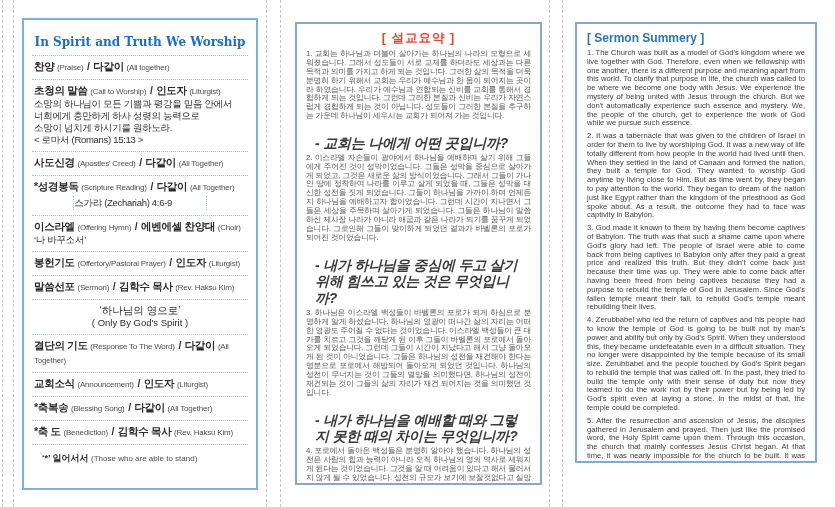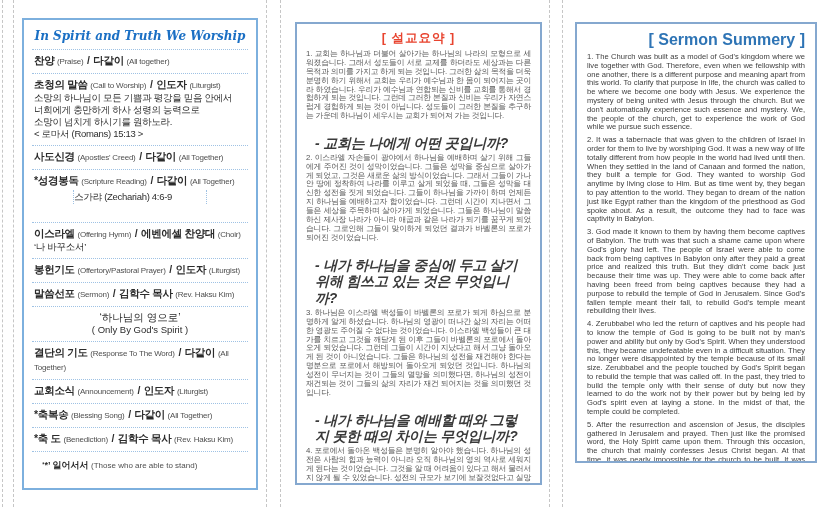--- a/index.html
+++ b/index.html
@@ -5,44 +5,44 @@
   html,body{margin:0;padding:0;background:#ffffff;}
   .sheet{position:relative;width:835px;height:507px;background:#ffffff;overflow:hidden;
          font-family:"Liberation Sans",sans-serif;color:#333;}
   .fold{position:absolute;top:0;bottom:0;width:0;border-left:1px dashed #c6c6c6;}
   .panel{position:absolute;background:#ffffff;box-sizing:border-box;overflow:hidden;}
 
   
   .panel.order{left:22px;top:18px;width:236px;height:472px;border:2px solid #7db0de;padding:6px 8px 4px;}
   .cell{border-bottom:1px dotted #9fc2e4;padding:4px 2px 5px;}
   .cell:last-child{border-bottom:none;}
-  .order-title{text-align:center;font-family:"DejaVu Serif",serif;font-style:italic;font-weight:bold;
-               font-size:12px;color:#1a6fc4;padding:3px 0 6px;}
+  .order-title{text-align:center;font-family:"DejaVu Serif",serif;font-weight:bold;
+               font-size:12px;color:#1a6fc4;padding:3px 0 6px;margin-top:6px;}
   .row-main{font-size:10.5px;font-weight:bold;color:#2b2b2b;line-height:13px;letter-spacing:-0.3px;}
   .row-main .en{font-weight:normal;font-size:8px;color:#4f4f4f;letter-spacing:-0.2px;}
   .row-main .slash{font-weight:bold;color:#2b2b2b;padding:0 1px;}
   .sub{font-size:9.5px;color:#2e2e2e;line-height:12px;letter-spacing:-0.3px;}
   .sub.left-indent{text-align:left;padding-left:34px;}
   .sub .en{font-size:8px;color:#4f4f4f;}
-  .boxed{width:62%;margin:2px auto 13px;border-left:1px dotted #9fc2e4;border-right:1px dotted #9fc2e4;padding:1px 0;}
+  .boxed{width:62%;margin:2px auto 0;border-left:1px dotted #9fc2e4;border-right:1px dotted #9fc2e4;padding:1px 0;}
   .sermon-title-kr{font-size:10.5px;font-weight:normal;text-align:center;color:#2b2b2b;line-height:13px;}
   .sermon-title-en{font-size:9.5px;text-align:center;color:#2b2b2b;line-height:12px;}
   .footnote{font-size:9px;font-weight:bold;color:#2b2b2b;padding:7px 2px 0 10px;}
   .footnote .en{font-weight:normal;font-size:8px;color:#4f4f4f;}
 
   
   .panel.kr-summary{left:295px;top:22px;width:247px;height:463px;border:2px solid #85a8cf;padding:5px 9px 0;}
   .kr-header{text-align:center;font-size:12.5px;font-weight:bold;color:#e8432e;letter-spacing:1px;padding:1px 0 3px;}
   .kr-p{font-size:7.8px;line-height:1.14;color:#565656;text-align:justify;margin:0 0 1px;letter-spacing:-0.2px;}
   .kr-q{font-size:14px;line-height:1.2;color:#3a3a3a;font-weight:bold;font-style:italic;
         margin:14px 0 2px;padding-left:9px;letter-spacing:-0.2px;}
 
   
   .panel.en-summary{left:575px;top:22px;width:242px;height:441px;border:2px solid #85a8cf;padding:6px 10px 4px;}
-  .en-header{text-align:right;font-size:16px;font-weight:bold;color:#2e74b5;padding:1px 0 4px;}
+  .en-header{text-align:left;font-size:12px;font-weight:bold;color:#2e74b5;padding:1px 0 4px;}
   .en-p{font-size:7.6px;line-height:1.16;color:#3d3d3d;text-align:justify;margin:0 0 4px;}
 </style>
 </head>
 <body>
 
 <div class="sheet">
 
   <div class="fold" style="left:2px"></div>
   <div class="fold" style="left:13px"></div>
   <div class="fold" style="left:266px"></div>

